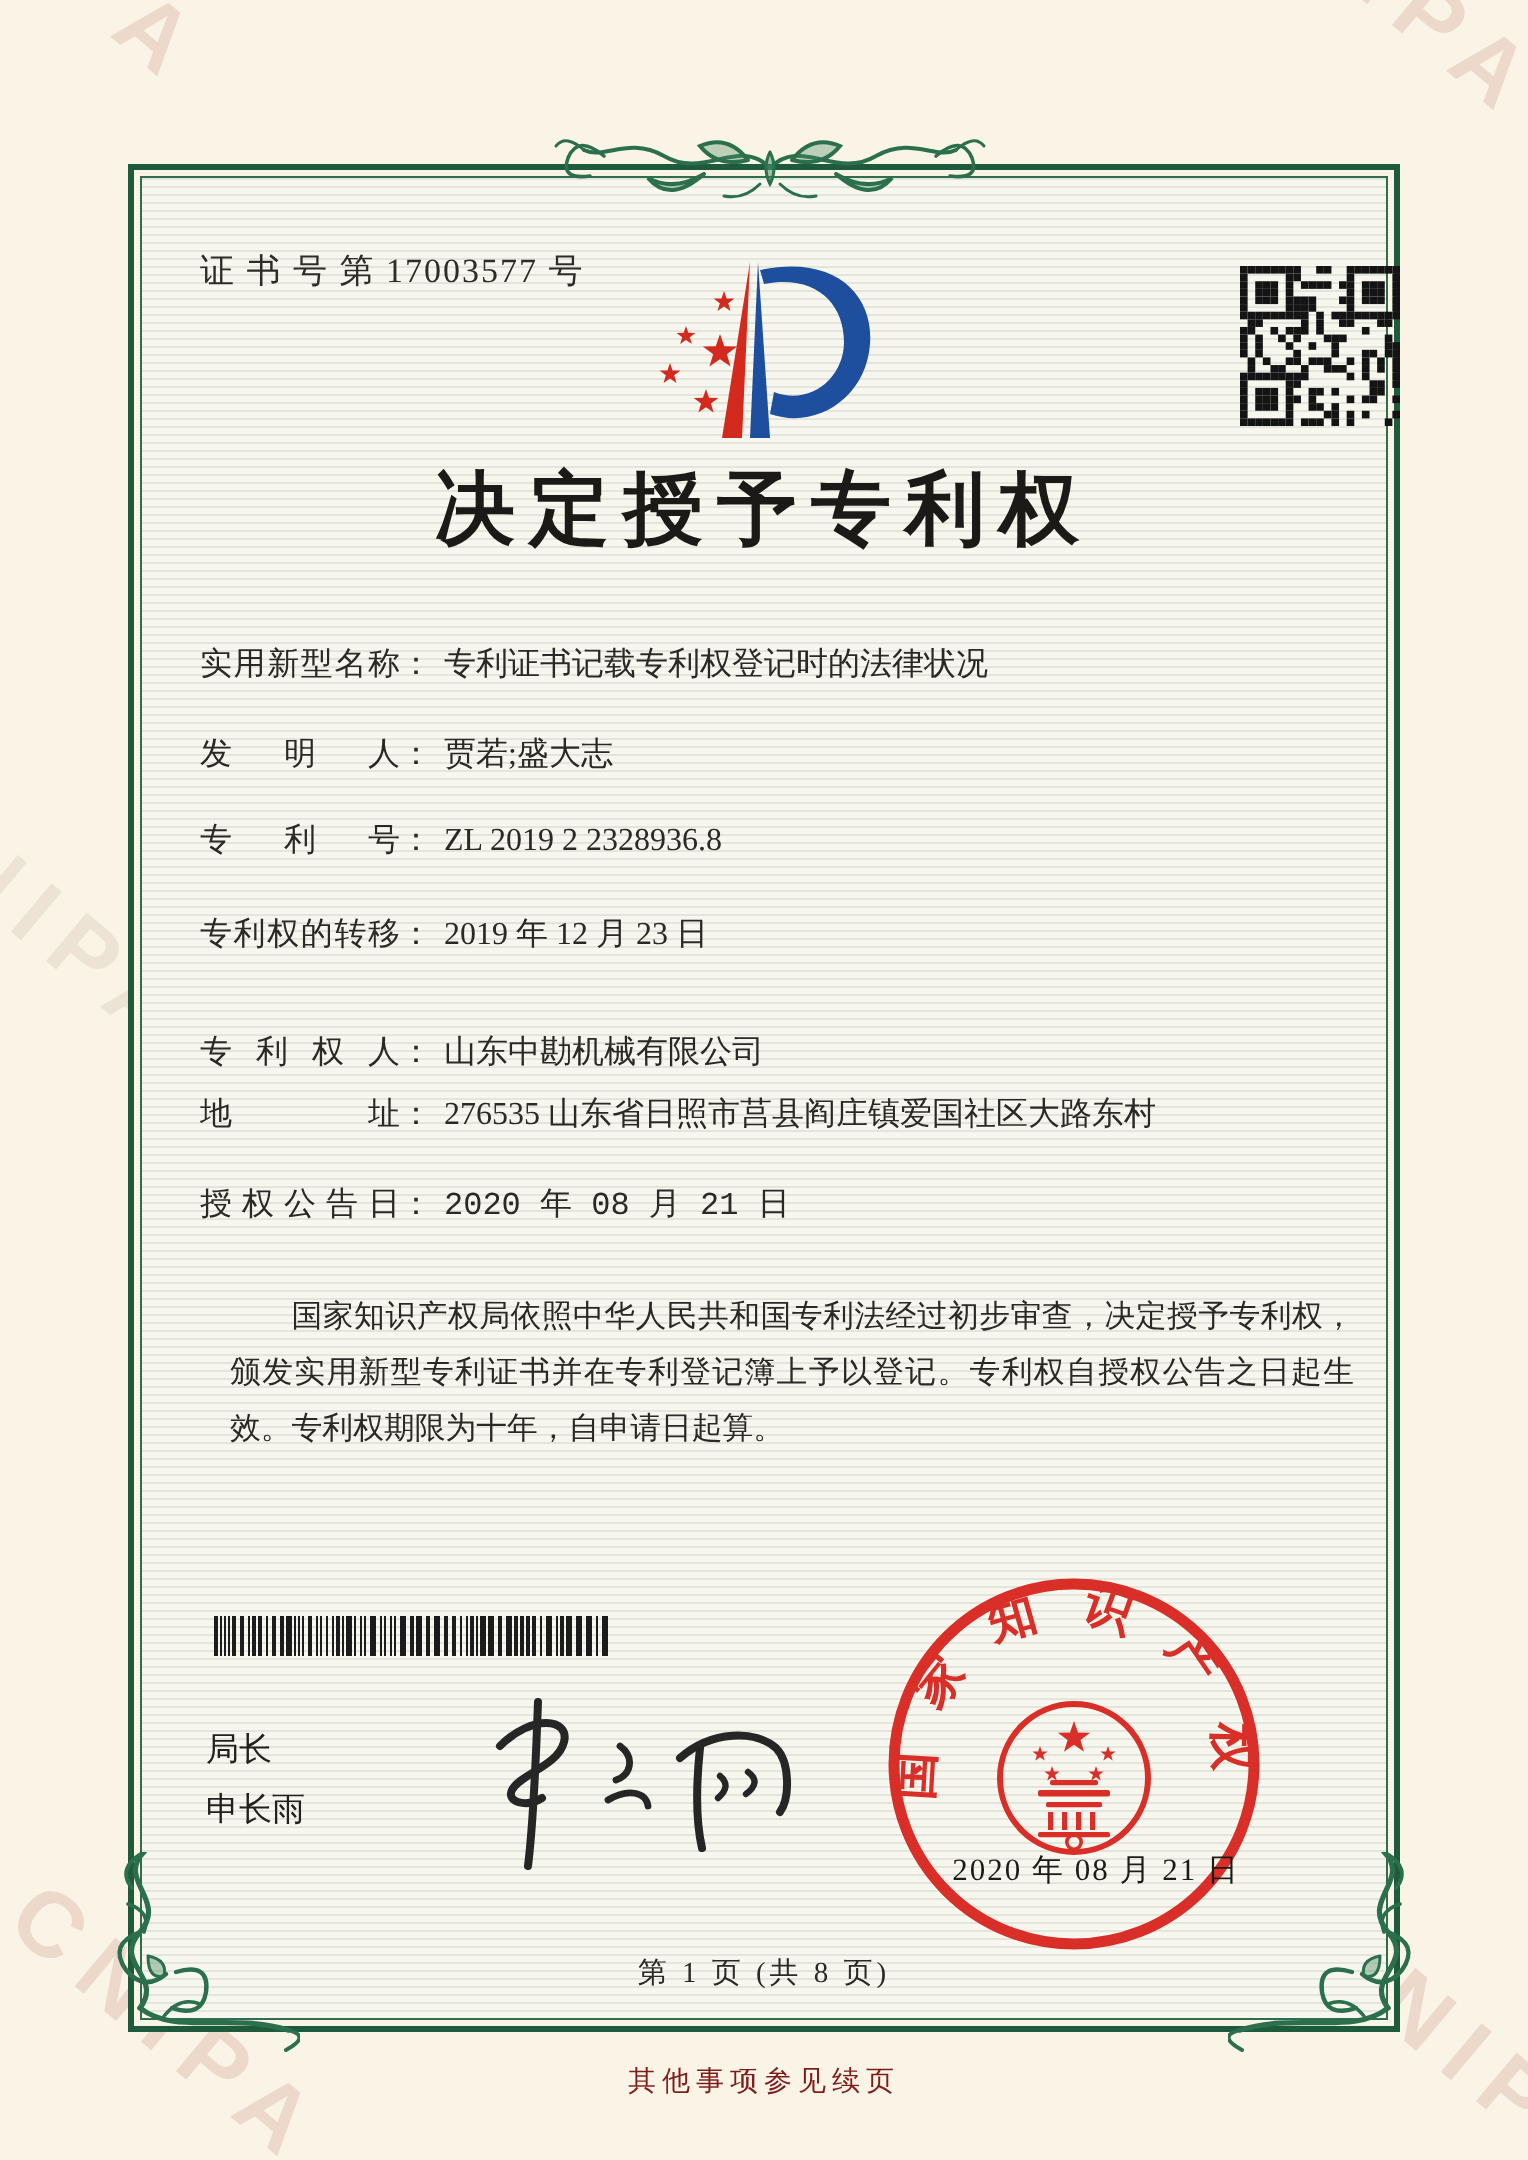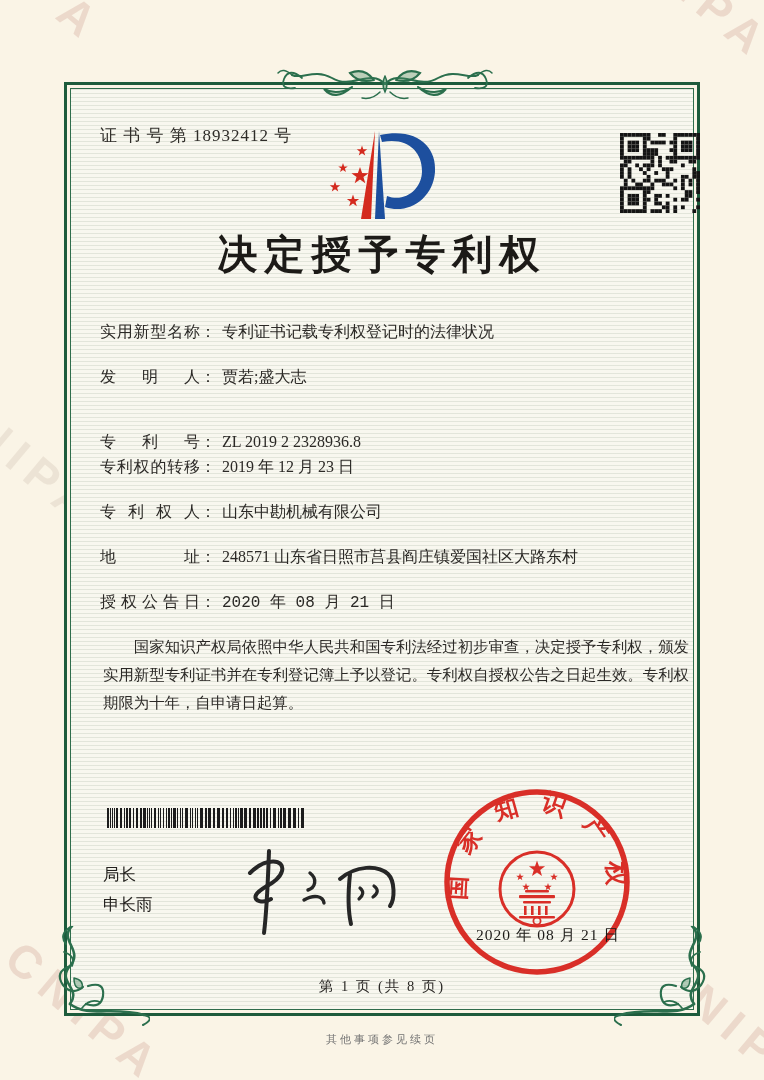--- a/index.html
+++ b/index.html
@@ -36,32 +36,32 @@
     font-size:40px;font-weight:bold;letter-spacing:7px;color:#1c1a17;
   }
   .frow{position:absolute;left:100px;width:600px;font-size:16px;color:#2b2926;white-space:nowrap;}
   .flabel{display:inline-block;width:100px;text-align:justify;text-align-last:justify;vertical-align:bottom;}
   .fvalue{margin-left:6px;}
   .fpair2{position:absolute;left:290px;top:0;}
   .paras{
     position:absolute;left:99px;top:629px;width:594px;
     font-size:15.4px;line-height:28px;text-align:justify;color:#2b2926;
   }
-  .paras p{margin:4px;text-indent:2em;}
+  .paras p{margin:16px;text-indent:2em;}
   .barcode{position:absolute;left:107px;top:808px;width:200px;height:20px;}
   .barcode i{display:inline-block;height:100%;background:#1c1c1c;vertical-align:top;}
   .signer{position:absolute;left:103px;top:860px;font-size:16.5px;line-height:30px;color:#23211e;}
   .signature{position:absolute;left:222px;top:843px;}
   .seal{position:absolute;left:440px;top:785px;}
   .seal-date{
     position:absolute;left:458px;top:925px;width:180px;text-align:center;
     font-size:15.5px;color:#1d1b18;letter-spacing:1px;
   }
   .page-indicator{position:absolute;left:0;top:977px;width:100%;text-align:center;font-size:14.5px;letter-spacing:2px;color:#2b2926;}
-  .continuation{position:absolute;left:0;top:1032px;width:100%;text-align:center;font-size:11px;letter-spacing:3px;color:#737373;}
+  .continuation{position:absolute;left:0;top:1032px;width:100%;text-align:center;font-size:14px;letter-spacing:3px;color:#7f1d1d;}
   svg{display:block;}
 </style>
 </head>
 <body>
 
 <div class="wm" style="left:-70px;top:-55px;">CNIPA</div>
 <div class="wm" style="left:598px;top:-38px;">CNIPA</div>
 <div class="wm light" style="left:455px;top:300px;">CNIPA</div>
 <div class="wm light" style="left:-75px;top:430px;">CNIPA</div>
 <div class="wm" style="left:-10px;top:985px;">CNIPA</div>
@@ -106,21 +106,21 @@
     <path d="M106,89 q12,3 -1,10" stroke-width="2"></path>
     <path d="M32,40 q-16,6 -7,19 q9,11 20,2" stroke-width="2.2"></path>
     <path d="M50,60 q17,-5 15,10 q-2,13 -17,8" stroke-width="2.2"></path>
     <path d="M34,0 q-14,8 -6,18" stroke-width="2"></path>
     <path d="M26,26 q12,4 8,14" stroke-width="1.8"></path>
     <path d="M44,82 q8,-10 18,-6" stroke-width="1.8"></path>
     <path d="M36,52 q10,2 8,10 q-8,2 -8,-10" fill="rgba(72,138,101,.4)" stroke-width="1.5"></path>
   </g>
 </svg>
 
-<div class="abs cert-no">证 书 号 第 18932412 号</div>
+<div class="abs cert-no">证 书 号 第 17003577 号</div>
 
 <svg class="abs" style="left:325px;top:126px;" width="115" height="98" viewBox="0 0 115 98">
   <path d="M55,9 C92,1 112,21 110,46 C108,73 83,89 60,81 L62,70 C80,77 97,63 97,45 C97,25 82,11 57,16 Z" fill="#1d4f9e"></path>
   <path d="M50,5 L36,93 L46,93 Z" fill="#d42a1e"></path>
   <path d="M54,5 L50,93 L60,93 Z" fill="#1d4f9e"></path>
   <polygon class="star" fill="#d42a1e" points="37.00,19.50 38.29,23.22 42.23,23.30 39.09,25.68 40.23,29.45 37.00,27.20 33.77,29.45 34.91,25.68 31.77,23.30 35.71,23.22"></polygon>
   <polygon class="star" fill="#d42a1e" points="18.00,37.00 19.18,40.38 22.76,40.45 19.90,42.62 20.94,46.05 18.00,44.00 15.06,46.05 16.10,42.62 13.24,40.45 16.82,40.38"></polygon>
   <polygon class="star" fill="#d42a1e" points="35.00,41.00 37.12,47.09 43.56,47.22 38.42,51.11 40.29,57.28 35.00,53.60 29.71,57.28 31.58,51.11 26.44,47.22 32.88,47.09"></polygon>
   <polygon class="star" fill="#d42a1e" points="10.00,55.50 11.29,59.22 15.23,59.30 12.09,61.68 13.23,65.45 10.00,63.20 6.77,65.45 7.91,61.68 4.77,59.30 8.71,59.22"></polygon>
   <polygon class="star" fill="#d42a1e" points="28.00,68.50 29.53,72.90 34.18,72.99 30.47,75.80 31.82,80.26 28.00,77.60 24.18,80.26 25.53,75.80 21.82,72.99 26.47,72.90"></polygon>
@@ -344,31 +344,31 @@
   </svg>
 
 <div class="abs title">决定授予专利权</div>
 
 <div class="frow" style="top:322px;">
   <span class="flabel">实用新型名称</span><span>：</span><span class="fvalue">专利证书记载专利权登记时的法律状况</span>
 </div>
 <div class="frow" style="top:367px;">
   <span class="flabel">发明人</span><span>：</span><span class="fvalue">贾若;盛大志</span>
 </div>
-<div class="frow" style="top:432px;">
+<div class="frow" style="top:410px;">
   <span class="flabel">专利号</span><span>：</span><span class="fvalue">ZL 2019 2 2328936.8</span>
 </div>
 <div class="frow" style="top:457px;">
   <span class="flabel">专利权的转移</span><span>：</span><span class="fvalue">2019 年 12 月 23 日</span>
 </div>
-<div class="frow" style="top:502px;">
+<div class="frow" style="top:516px;">
   <span class="flabel">专利权人</span><span>：</span><span class="fvalue">山东中勘机械有限公司</span>
 </div>
 <div class="frow" style="top:547px;">
-  <span class="flabel">地址</span><span>：</span><span class="fvalue">248571 山东省日照市莒县阎庄镇爱国社区大路东村</span>
+  <span class="flabel">地址</span><span>：</span><span class="fvalue">276535 山东省日照市莒县阎庄镇爱国社区大路东村</span>
 </div>
 <div class="frow" style="top:592px;font-family:Liberation Mono, monospace;">
   <span class="flabel">授权公告日</span><span>：</span><span class="fvalue">2020 年 08 月 21 日</span>
 </div>
 
 <div class="paras">
   <p>国家知识产权局依照中华人民共和国专利法经过初步审查，决定授予专利权，颁发实用新型专利证书并在专利登记簿上予以登记。专利权自授权公告之日起生效。专利权期限为十年，自申请日起算。</p>
 </div>
 
 <div class="barcode" id="barcode"><i style="width:2px;margin-right:1px"></i><i style="width:1px;margin-right:1px"></i><i style="width:1px;margin-right:1px"></i><i style="width:1px;margin-right:1px"></i><i style="width:2px;margin-right:2px"></i><i style="width:2px;margin-right:2px"></i><i style="width:1px;margin-right:1px"></i><i style="width:2px;margin-right:1px"></i><i style="width:2px;margin-right:2px"></i><i style="width:1px;margin-right:2px"></i><i style="width:2px;margin-right:2px"></i><i style="width:2px;margin-right:1px"></i><i style="width:3px;margin-right:1px"></i><i style="width:1px;margin-right:1px"></i><i style="width:1px;margin-right:1px"></i><i style="width:1px;margin-right:2px"></i><i style="width:2px;margin-right:2px"></i><i style="width:1px;margin-right:1px"></i><i style="width:1px;margin-right:2px"></i><i style="width:1px;margin-right:2px"></i><i style="width:1px;margin-right:1px"></i><i style="width:2px;margin-right:1px"></i><i style="width:1px;margin-right:1px"></i><i style="width:3px;margin-right:1px"></i><i style="width:1px;margin-right:2px"></i><i style="width:1px;margin-right:1px"></i><i style="width:1px;margin-right:2px"></i><i style="width:3px;margin-right:2px"></i><i style="width:1px;margin-right:1px"></i><i style="width:1px;margin-right:2px"></i><i style="width:1px;margin-right:1px"></i><i style="width:1px;margin-right:2px"></i><i style="width:3px;margin-right:2px"></i><i style="width:2px;margin-right:1px"></i><i style="width:3px;margin-right:2px"></i><i style="width:2px;margin-right:2px"></i><i style="width:3px;margin-right:2px"></i><i style="width:2px;margin-right:2px"></i><i style="width:2px;margin-right:2px"></i><i style="width:1px;margin-right:2px"></i><i style="width:1px;margin-right:1px"></i><i style="width:2px;margin-right:1px"></i><i style="width:1px;margin-right:1px"></i><i style="width:3px;margin-right:1px"></i><i style="width:3px;margin-right:2px"></i><i style="width:2px;margin-right:2px"></i><i style="width:3px;margin-right:1px"></i><i style="width:2px;margin-right:1px"></i><i style="width:2px;margin-right:1px"></i><i style="width:2px;margin-right:1px"></i><i style="width:2px;margin-right:2px"></i><i style="width:1px;margin-right:2px"></i><i style="width:3px;margin-right:2px"></i><i style="width:1px;margin-right:1px"></i><i style="width:2px;margin-right:1px"></i><i style="width:3px;margin-right:2px"></i><i style="width:3px;margin-right:2px"></i><i style="width:3px;margin-right:2px"></i><i style="width:1px;margin-right:2px"></i><i style="width:3px;margin-right:1px"></i></div>

